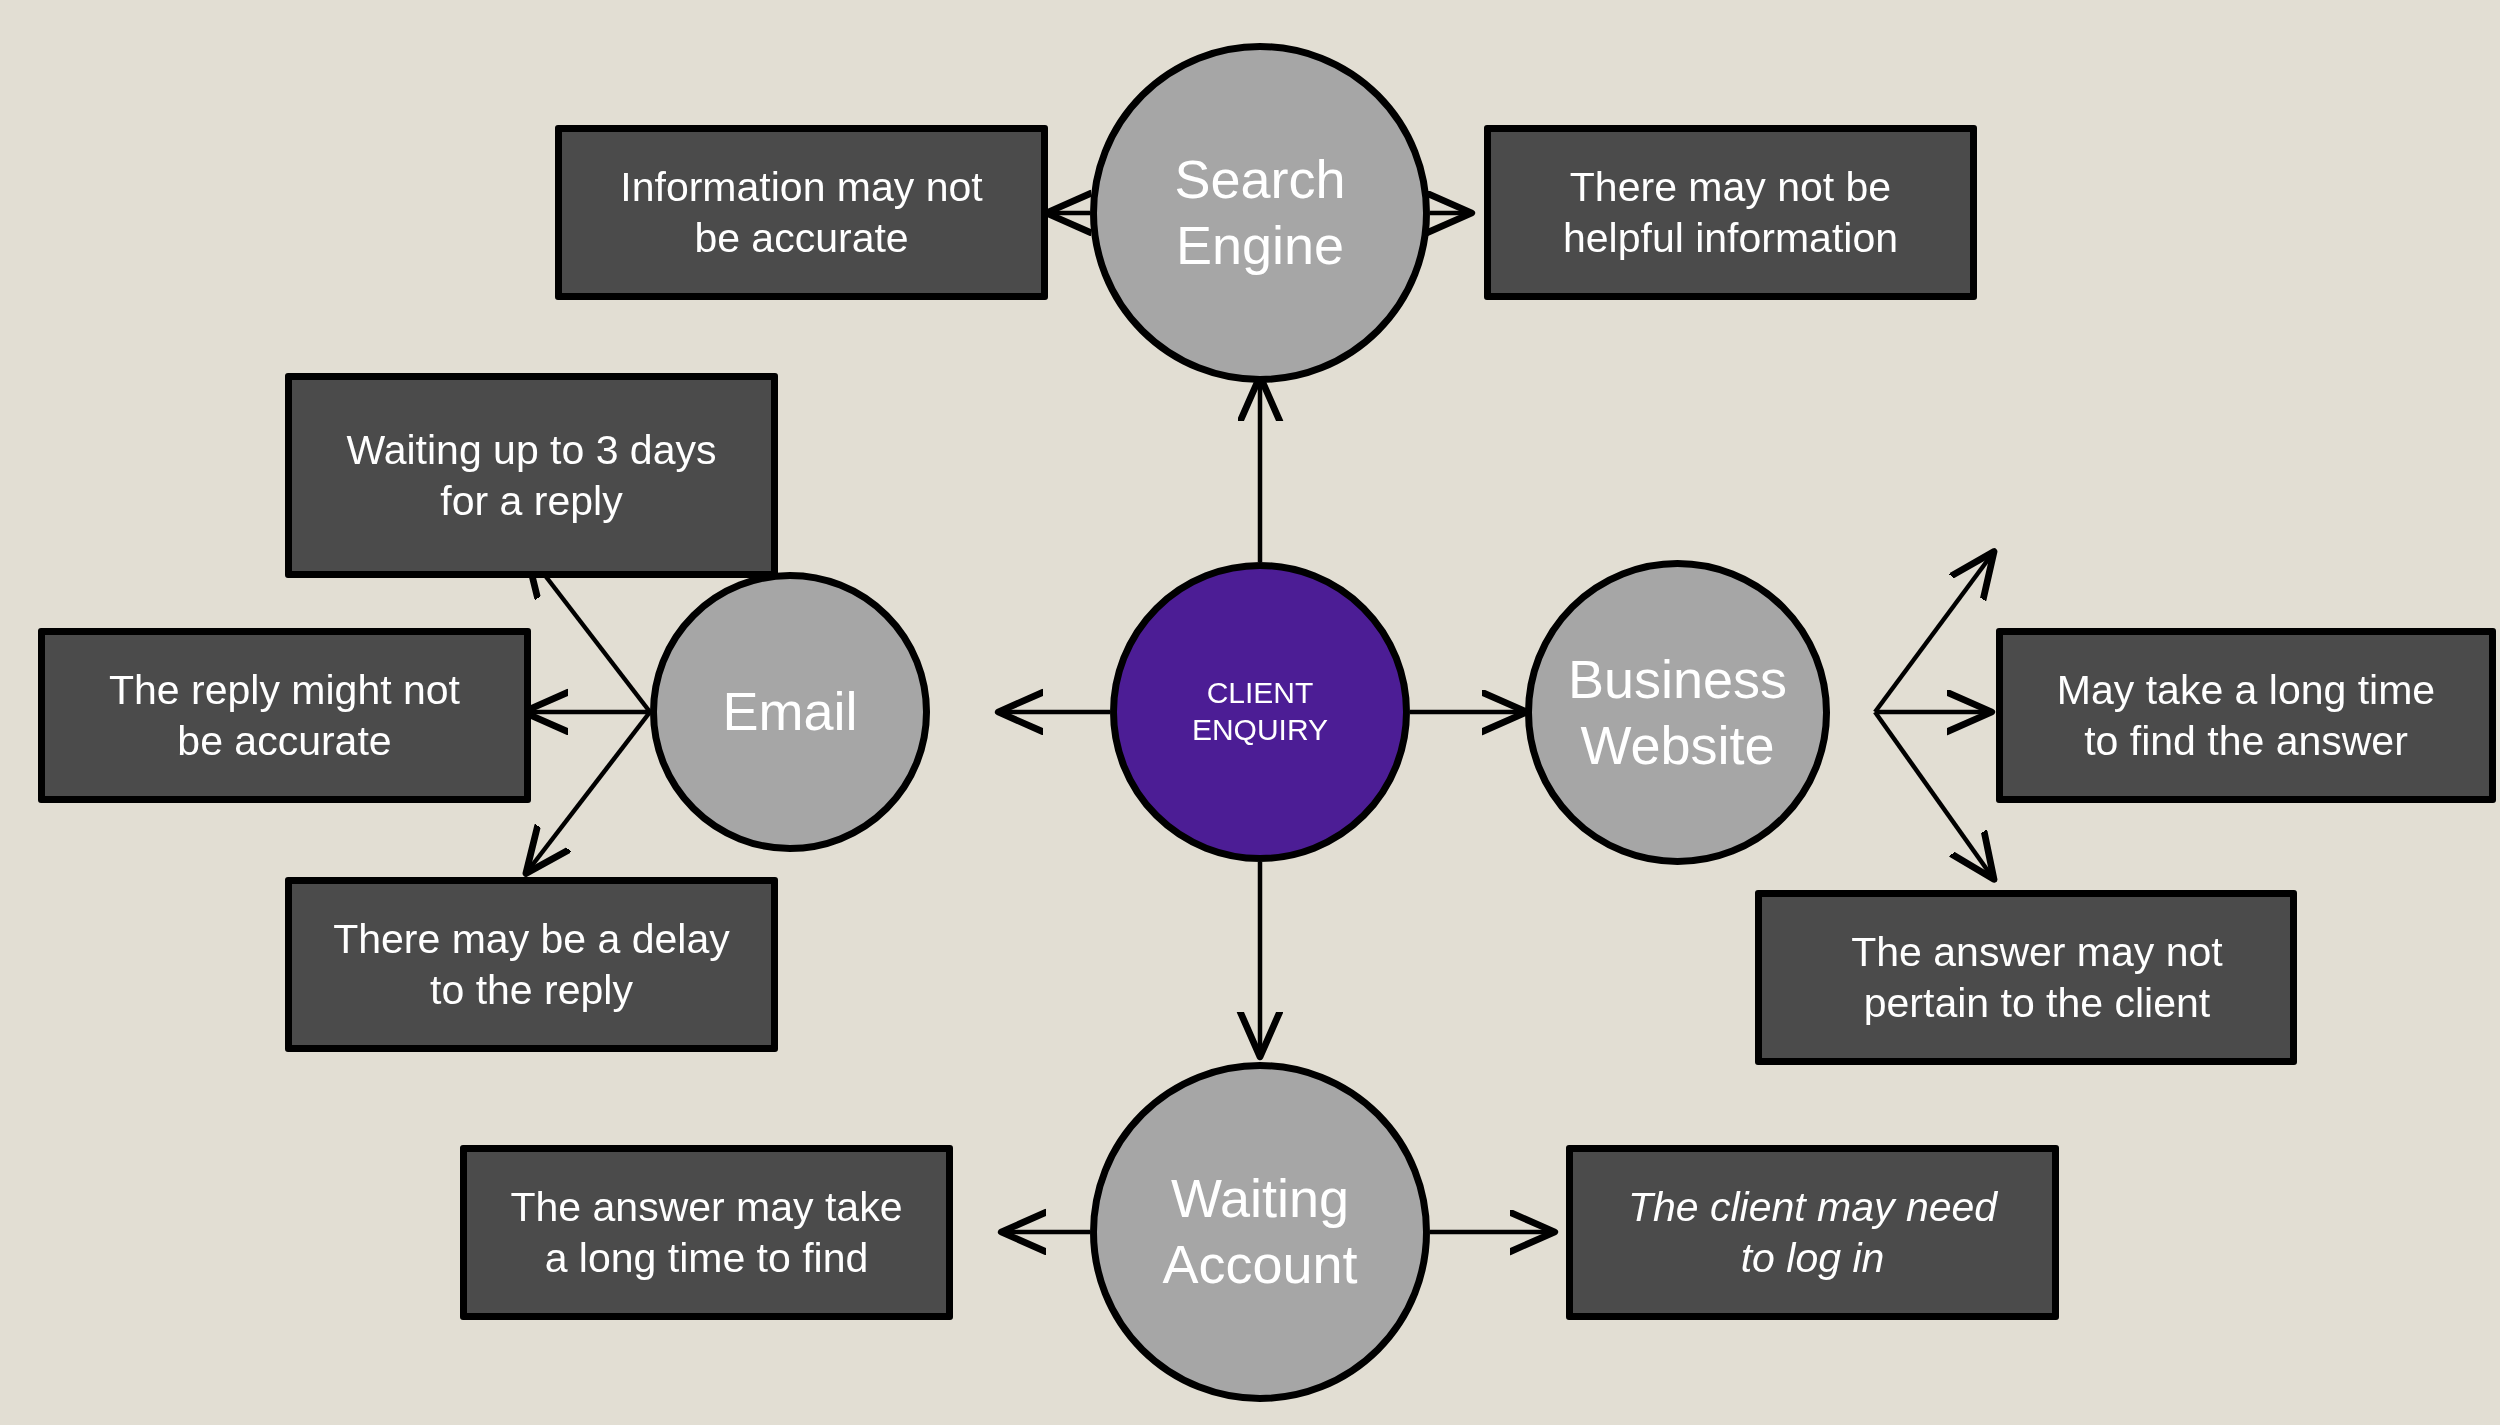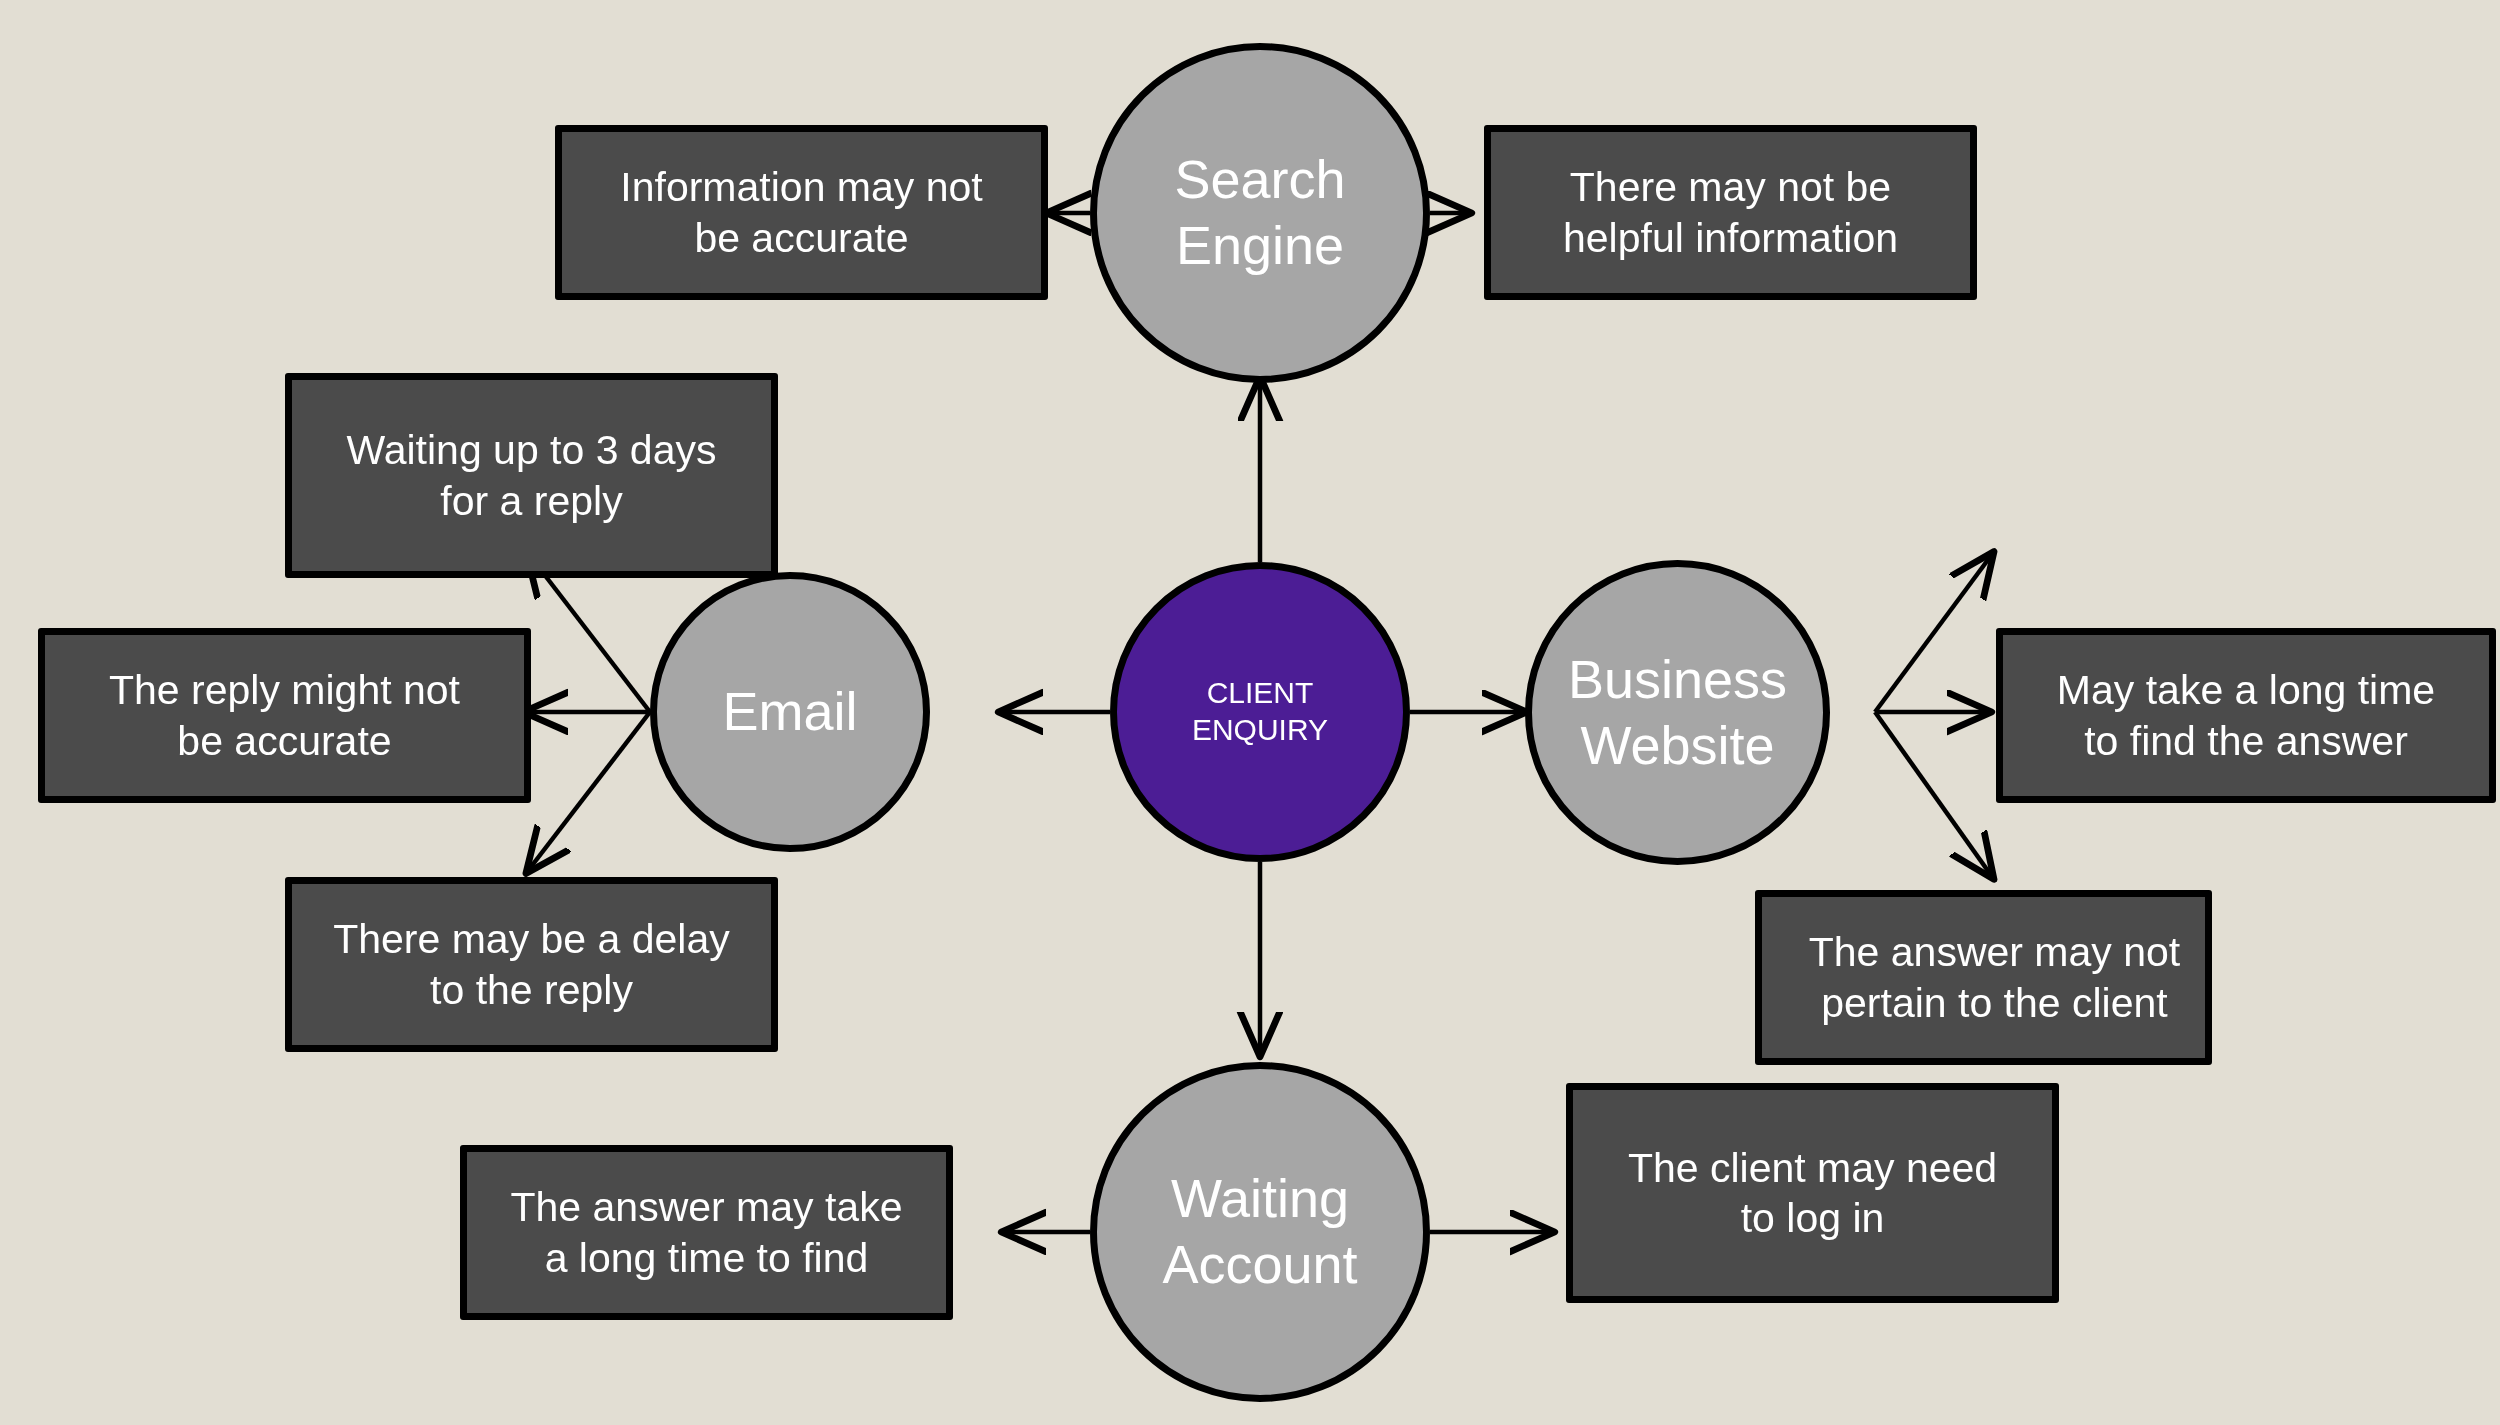--- a/index.html
+++ b/index.html
@@ -132,31 +132,31 @@
   </div>
 
   <div class="node circle circle-branch" style="left:1525px; top:560px; width:305px; height:305px;">
     <span>Business
 Website</span>
   </div>
   <div class="node leafbox" style="left:1996px; top:628px; width:500px; height:175px;">
     <span>May take a long time
 to find the answer</span>
   </div>
-  <div class="node leafbox" style="left:1755px; top:890px; width:457px; height:175px;padding-left:44px;">
+  <div class="node leafbox" style="left:1755px; top:890px; width:542px; height:175px;padding-left:44px;">
     <span>The answer may not
 pertain to the client</span>
   </div>
 
   <div class="node circle circle-branch" style="left:1090px; top:1062px; width:340px; height:340px;">
     <span>Waiting
 Account</span>
   </div>
   <div class="node leafbox" style="left:460px; top:1145px; width:493px; height:175px;">
     <span>The answer may take
 a long time to find</span>
   </div>
-  <div class="node leafbox" style="left:1566px; top:1083px; width:493px; height:220px;">
+  <div class="node leafbox" style="left:1566px; top:1145px; width:493px; height:175px;font-style:italic;">
     <span>The client may need
 to log in</span>
   </div>
 
 </div>
 
 </body></html>

